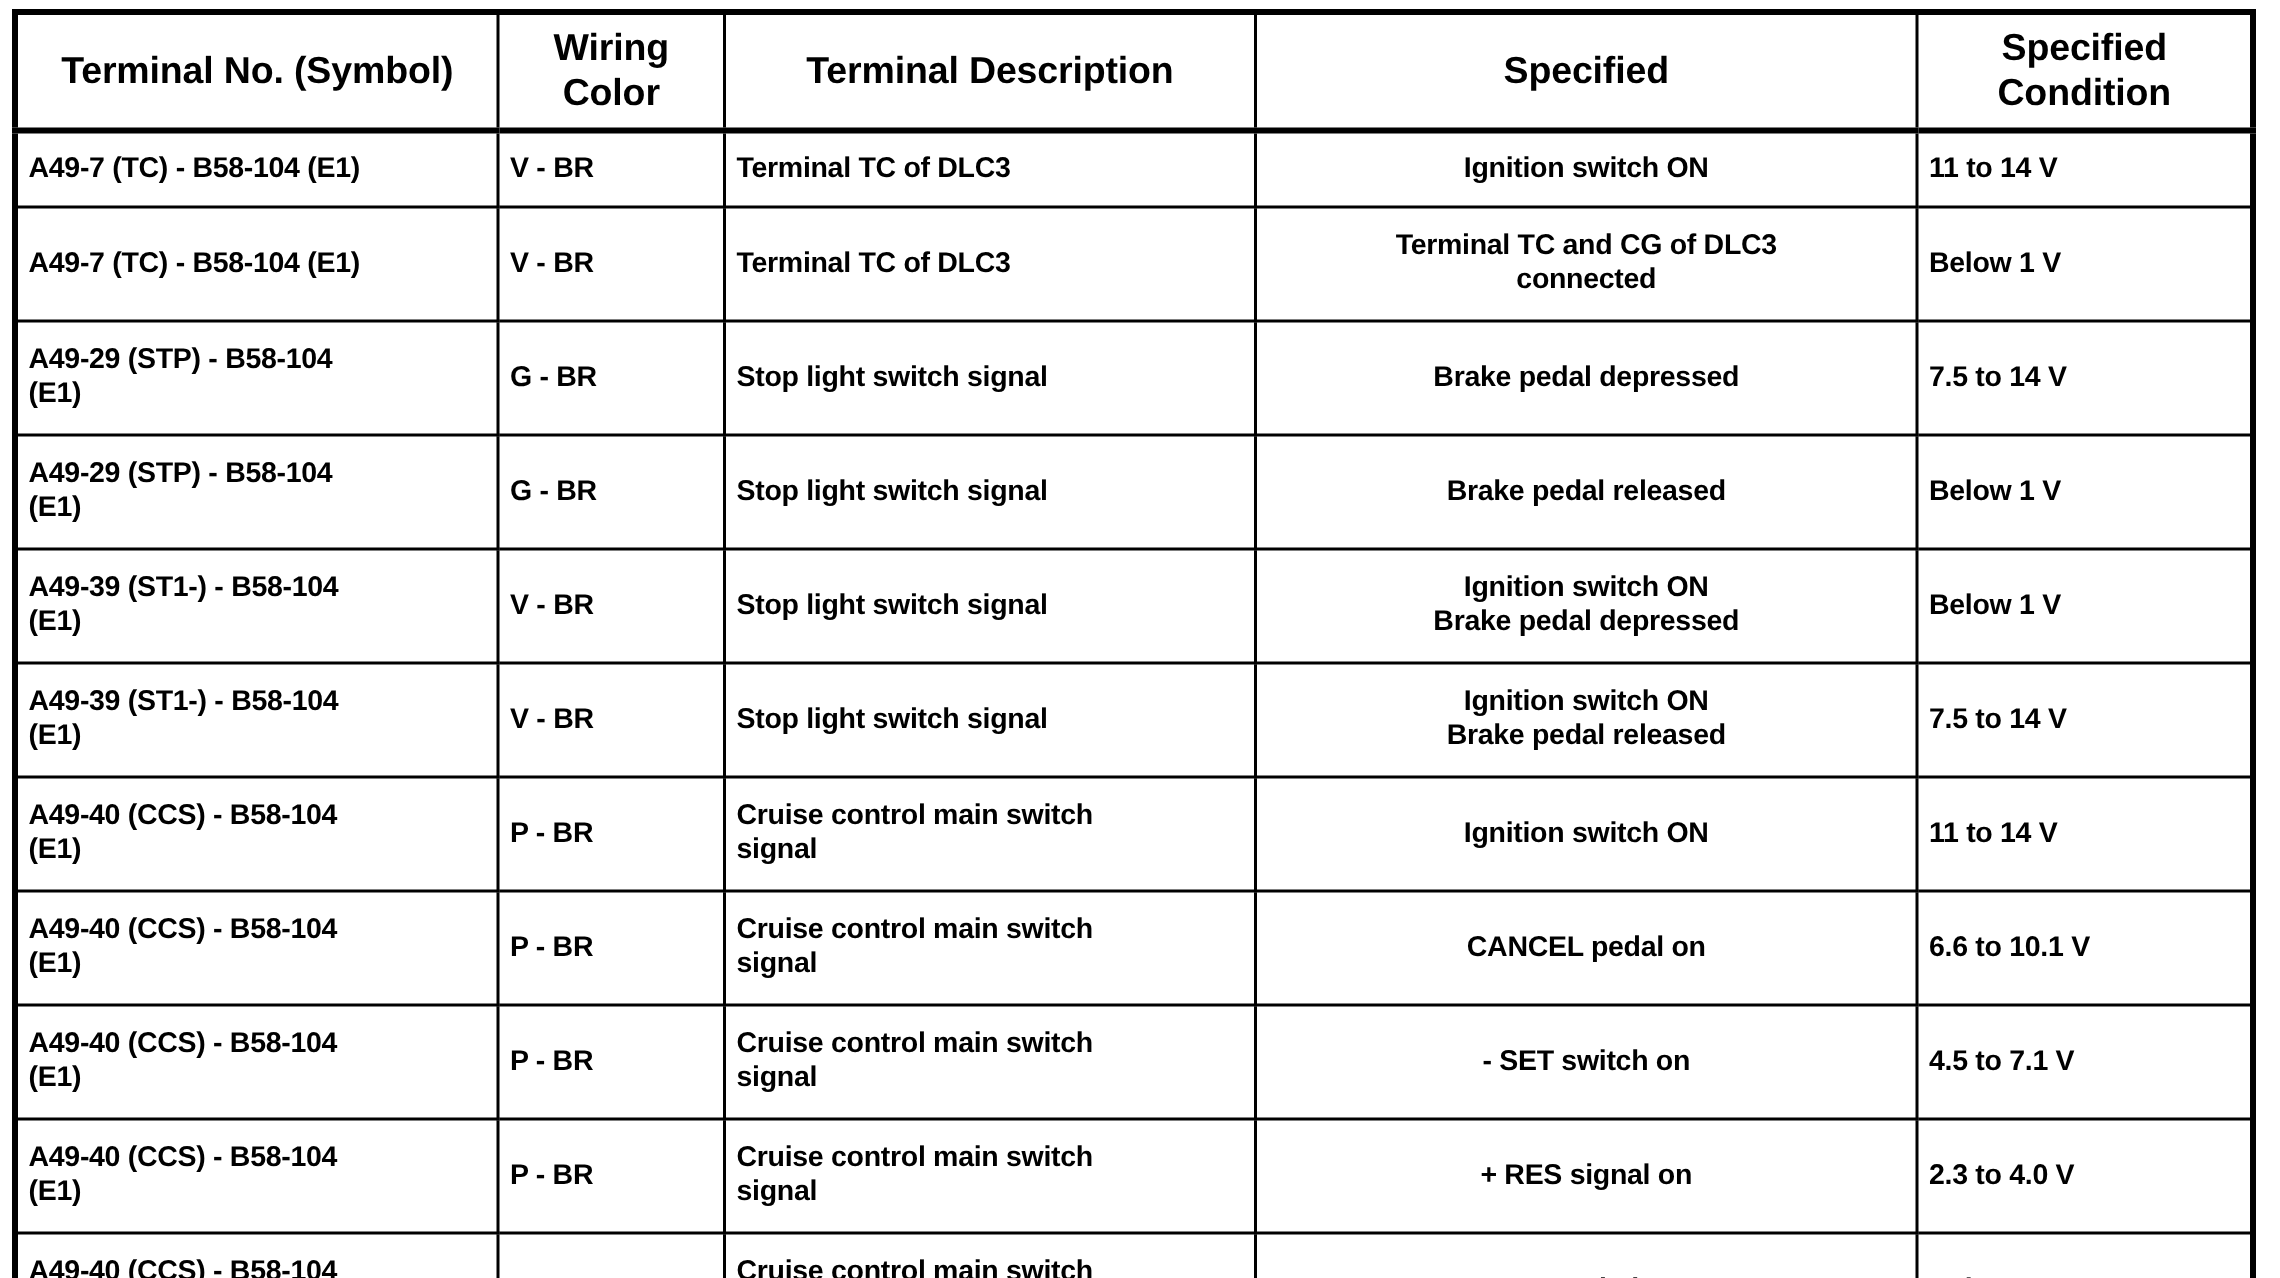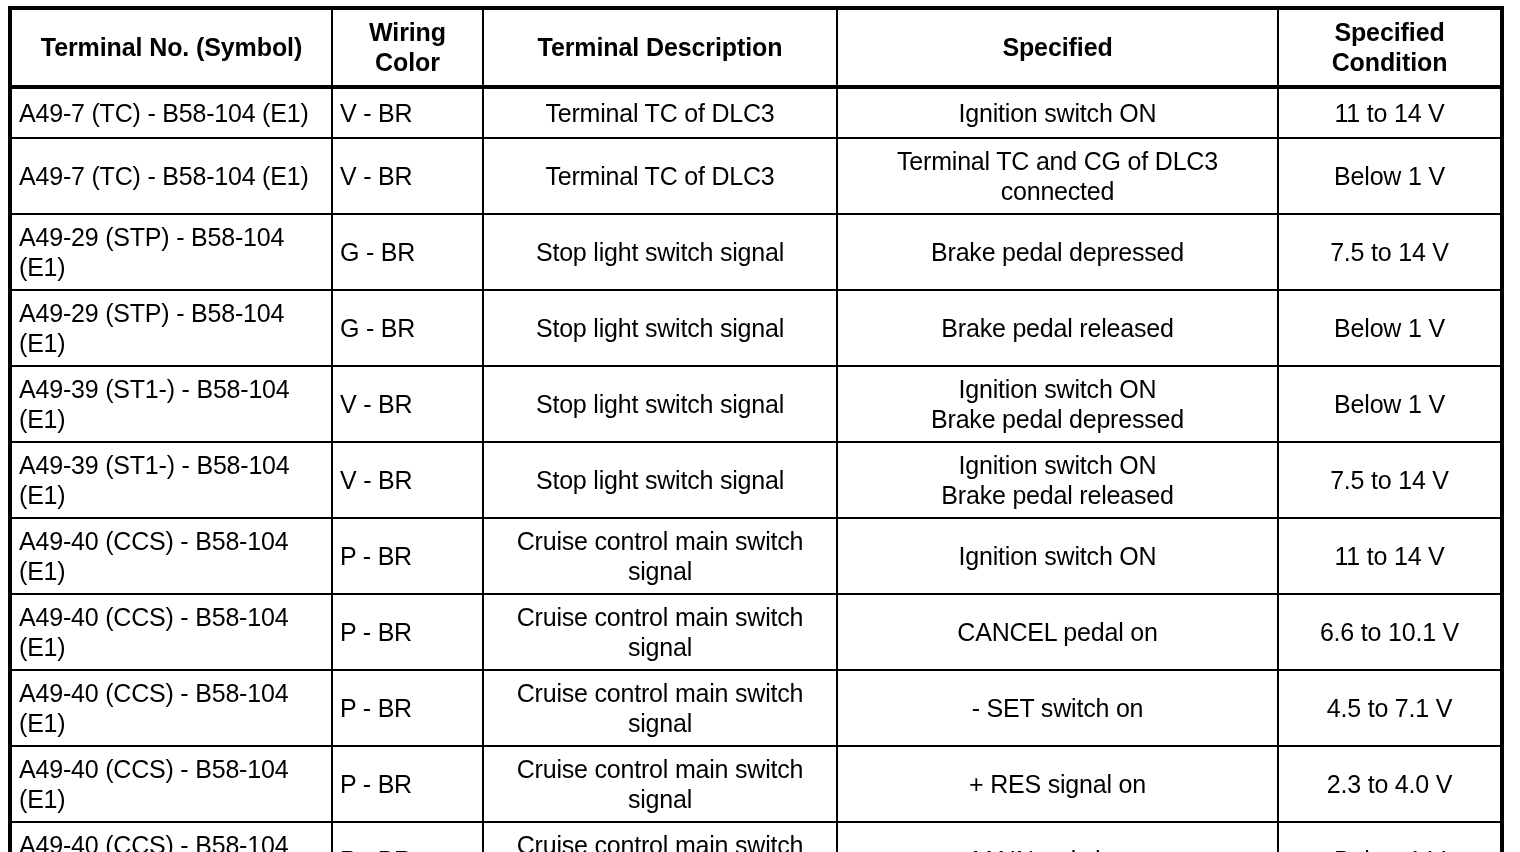--- a/index.html
+++ b/index.html
@@ -45,34 +45,35 @@
     line-height: 1.17;
     text-align: center;
     vertical-align: middle;
     height: 71px;
     padding: 2px 4px;
     letter-spacing: -0.1px;
   }
 
   tbody td {
     border: 2px solid #000;
-    font-size: 25px;
+    font-size: 19px;
     line-height: 1.2;
     height: 68px;
     padding: 3px 7px;
     vertical-align: middle;
     letter-spacing: -0.2px;
     white-space: pre-line;
+    font-weight: bold;
   }
 
   td.terminal   { text-align: left;   }
   td.wiring     { }
-  td.descr      { text-align: center; margin-left: 36px;   }
+  td.descr      { text-align: left; margin-left: 36px;   }
   td.cond       { text-align: center;   }
-  td.spec-cond  { text-align: center; }
+  td.spec-cond  { text-align: left; }
 
   
   tbody tr:first-child td { height: 42px; }
 </style>
 </head>
 <body>
 
 <div id="sheet">
   <table class="spec">
     <colgroup>

